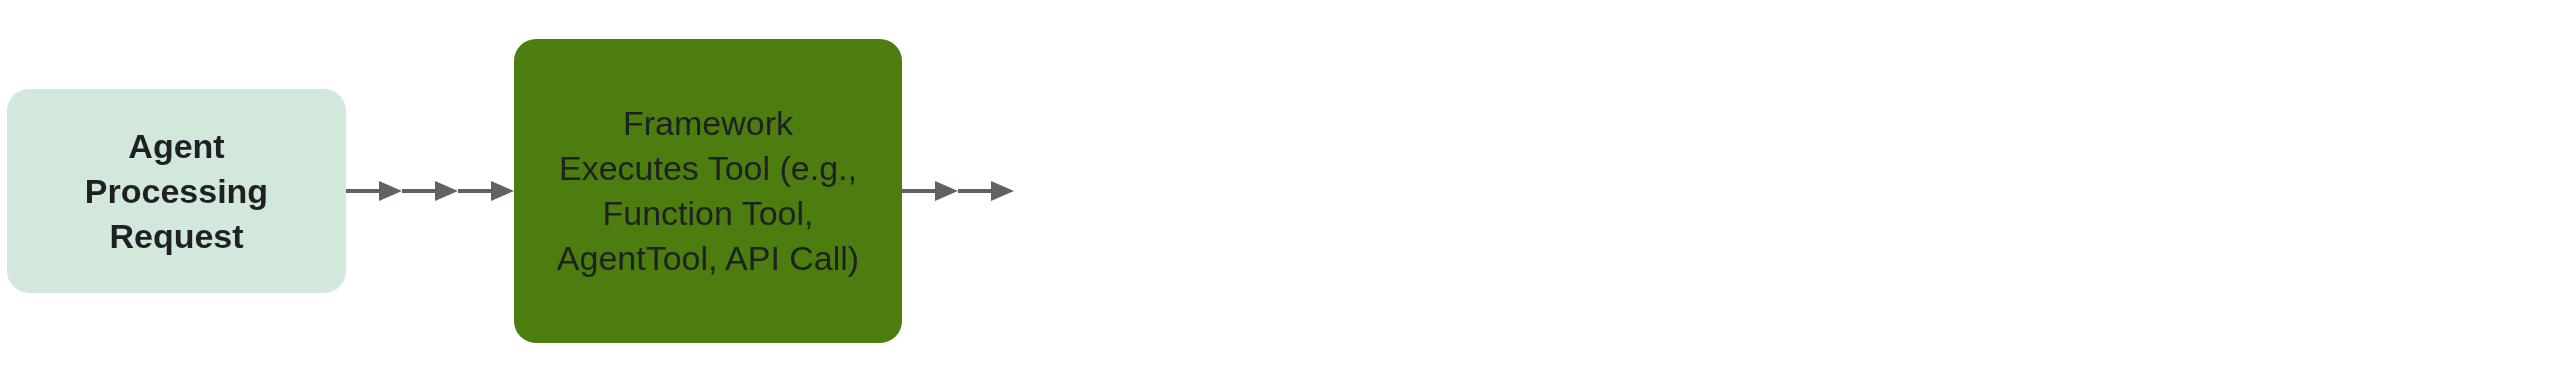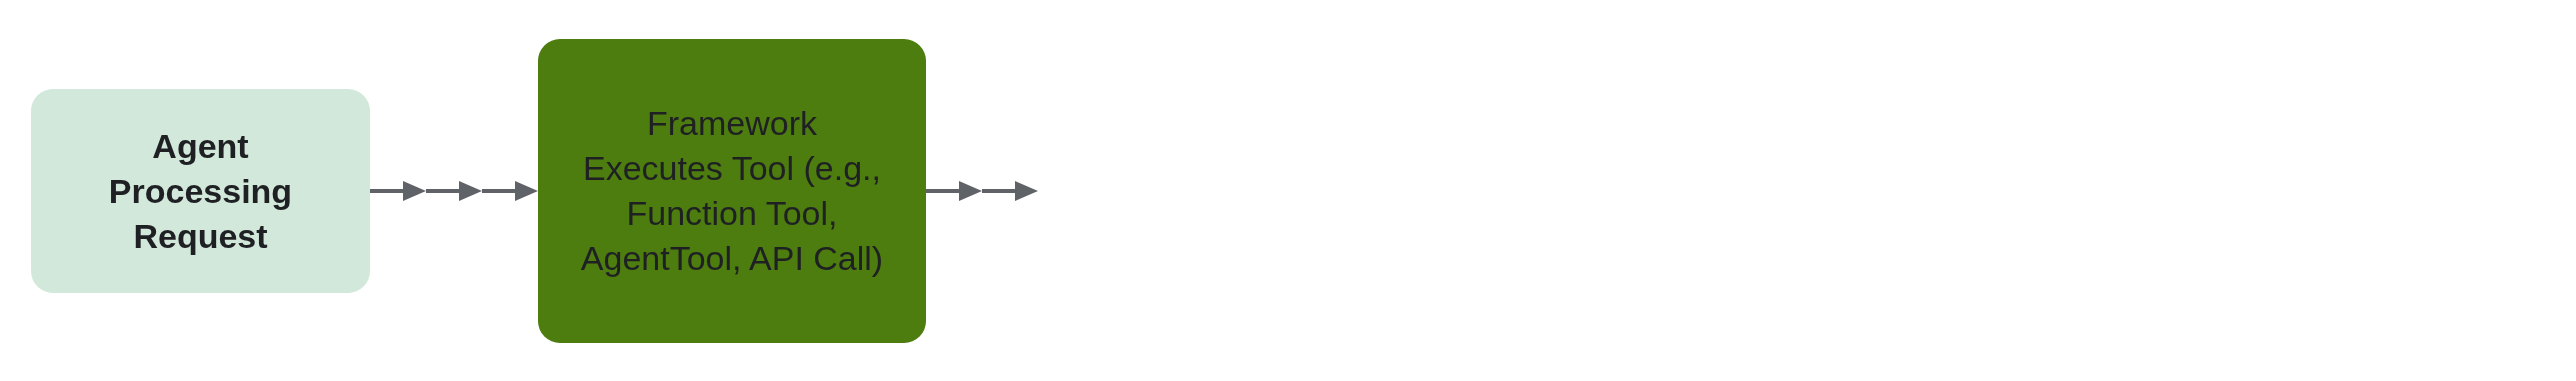--- a/index.html
+++ b/index.html
@@ -9,21 +9,21 @@
     font-family: "Liberation Sans", "DejaVu Sans", sans-serif;
   }
   .canvas {
     position: relative;
     width: 2035px;
     height: 382px;
     background: #ffffff;
     display: flex;
     align-items: center;
     box-sizing: border-box;
-    padding-left: 31px;
+    padding-left: 7px;
     padding-right: 34px;
     overflow: hidden;
   }
   .node {
     box-sizing: border-box;
     display: flex;
     align-items: center;
     justify-content: center;
     text-align: center;
     border-radius: 22px;

